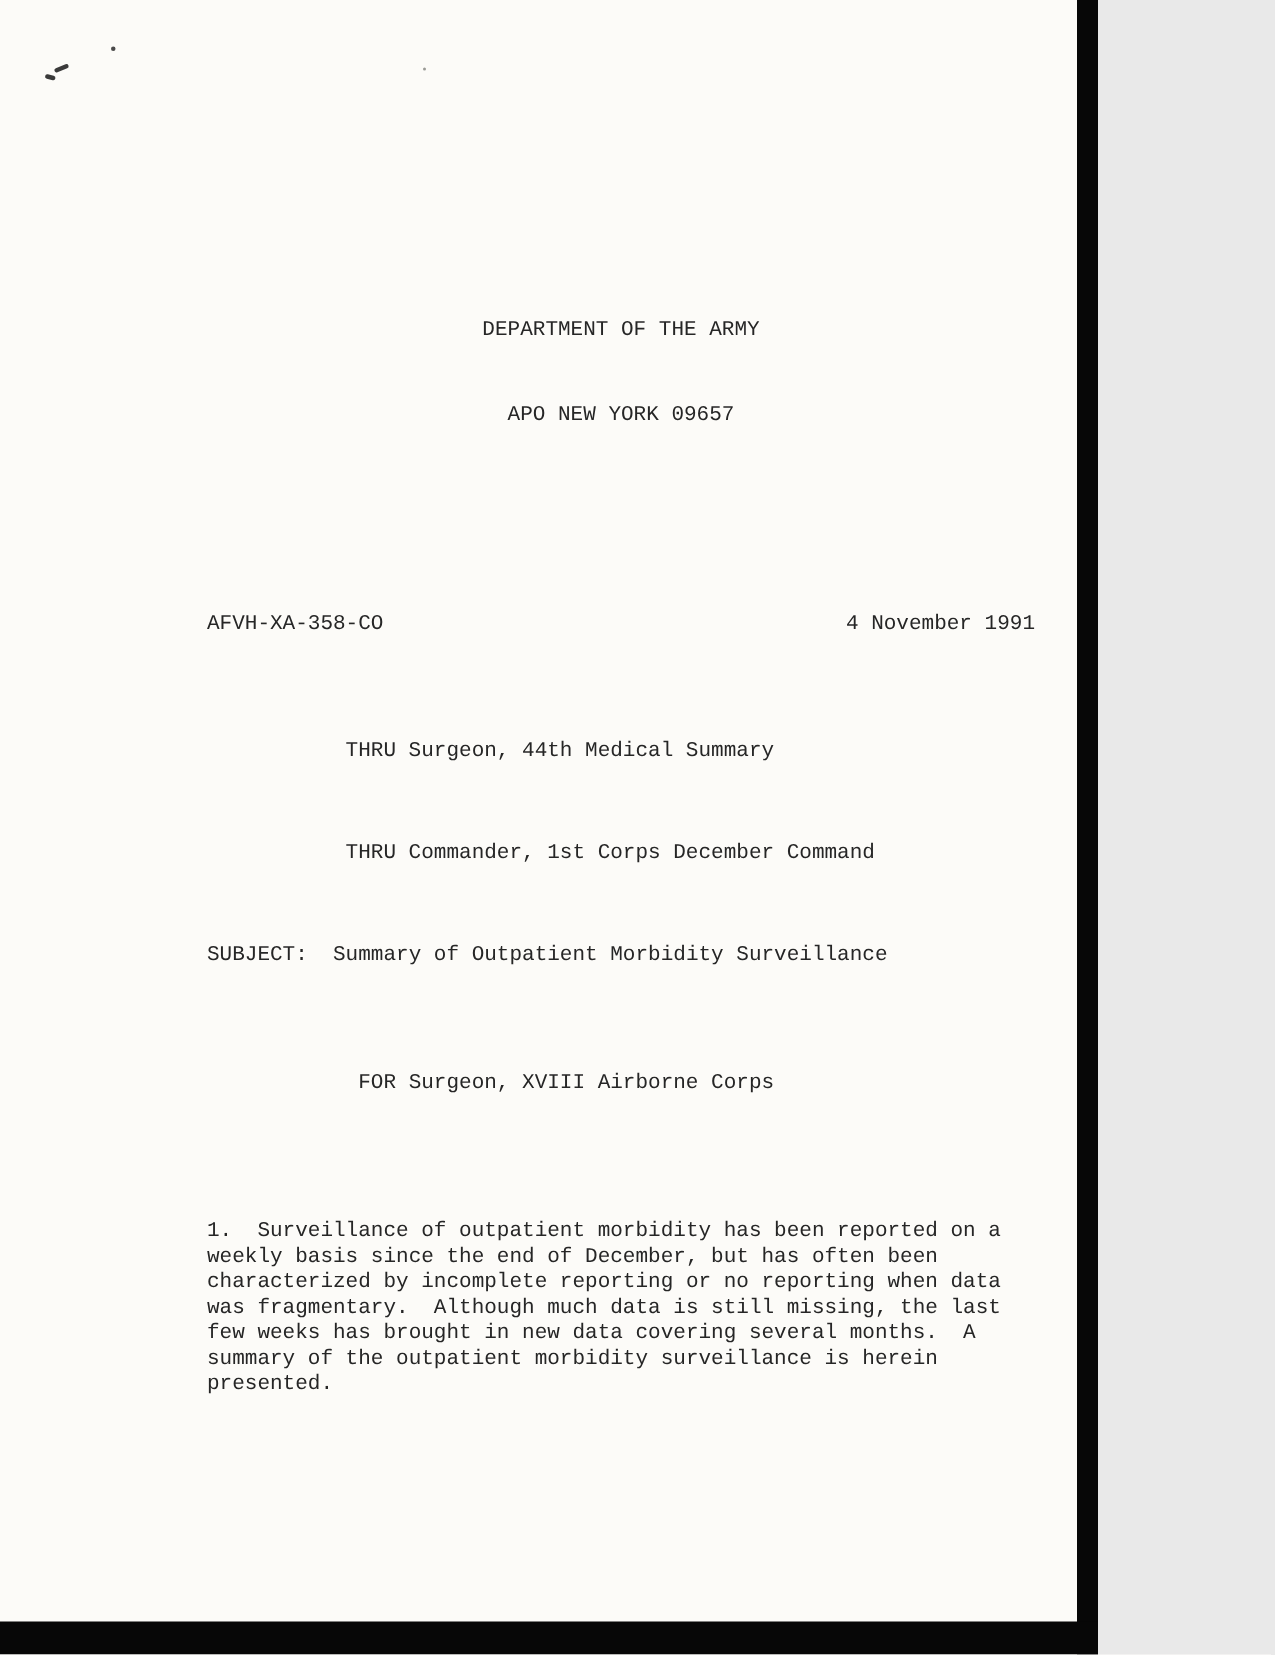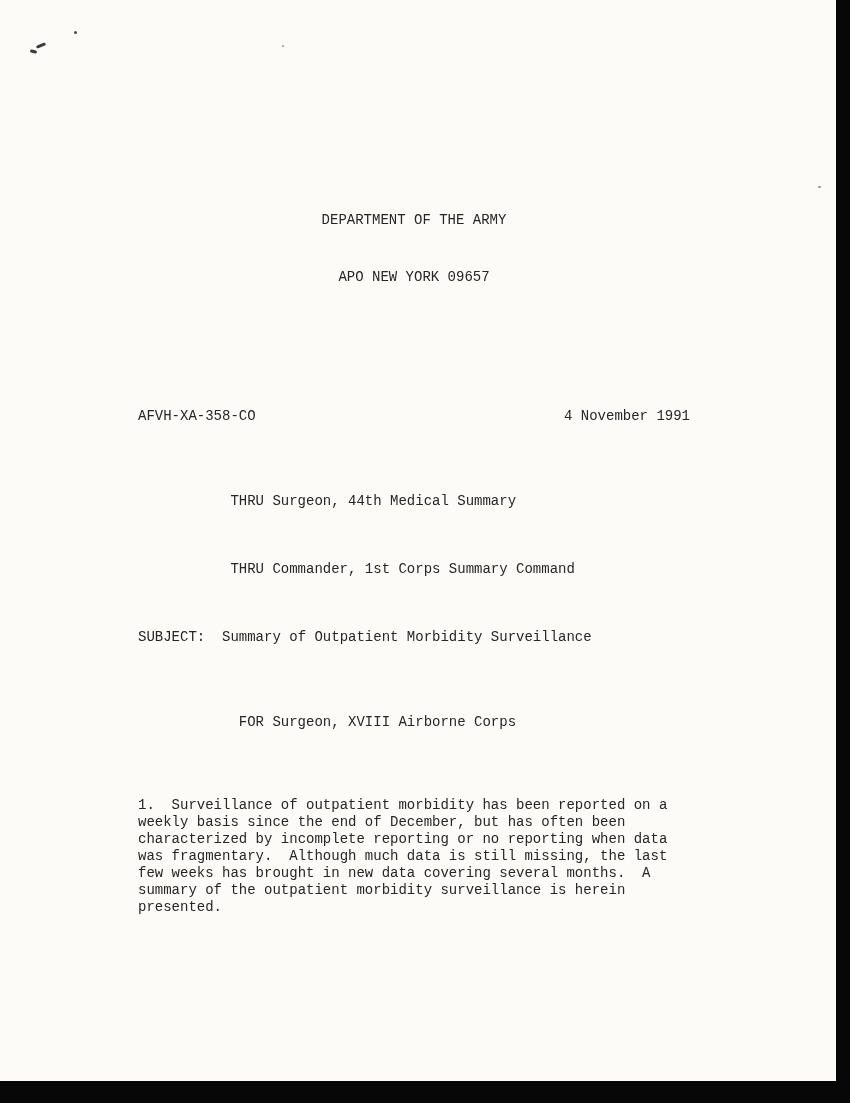--- a/index.html
+++ b/index.html
@@ -3,21 +3,21 @@
 <meta charset="utf-8">
 <style>
   html, body { margin: 0; padding: 0; }
   body {
     width: 850px; height: 1103px;
     background: #e9e9e9;
     font-family: "Liberation Mono", "DejaVu Sans Mono", monospace;
   }
   .page {
     position: relative;
-    width: 850px; height: 1103px;
+    width: 732px; height: 1103px;
     background: #fcfbf8;
     overflow: hidden;
     color: #262626;
   }
   .content {
     position: absolute;
     left: 138px; top: 122px;
     width: 580px;
     font-size: 14px;
     line-height: 17px;
@@ -32,21 +32,21 @@
     display: flex;
     justify-content: space-between;
     width: 552px;
     margin-top: 32px;
   }
   .line { margin-top: 17px; }
   .line.first { margin-top: 31px; }
   .indent11 { margin-left: 11ch; }
   .indent12 { margin-left: 12ch; }
   .para { margin-top: 17px; }
-  .para.first { margin-top: 15px; }
+  .para.first { margin-top: 31px; }
 
   
   .bar-right {
     position: absolute; top: 0; right: 0;
     width: 14px; height: 1103px;
     background: #070707;
   }
   .bar-bottom {
     position: absolute; left: 0; top: 1081px;
     width: 850px; height: 22px;
@@ -92,21 +92,21 @@
       <div>DEPARTMENT OF THE ARMY</div>
       <div>APO NEW YORK 09657</div>
     </div>
 
     <div class="meta-row">
       <span>AFVH-XA-358-CO</span>
       <span>4 November 1991</span>
     </div>
 
     <div class="line indent11">THRU Surgeon, 44th Medical Summary</div>
-    <div class="line indent11">THRU Commander, 1st Corps Summary Command</div>
+    <div class="line indent11">THRU Commander, 1st Corps December Command</div>
     <div class="line">SUBJECT:  Summary of Outpatient Morbidity Surveillance</div>
 
     <div class="line indent12">FOR Surgeon, XVIII Airborne Corps</div>
 
     <div class="para first">1.  Surveillance of outpatient morbidity has been reported on a
 weekly basis since the end of December, but has often been
 characterized by incomplete reporting or no reporting when data
 was fragmentary.  Although much data is still missing, the last
 few weeks has brought in new data covering several months.  A
 summary of the outpatient morbidity surveillance is herein

